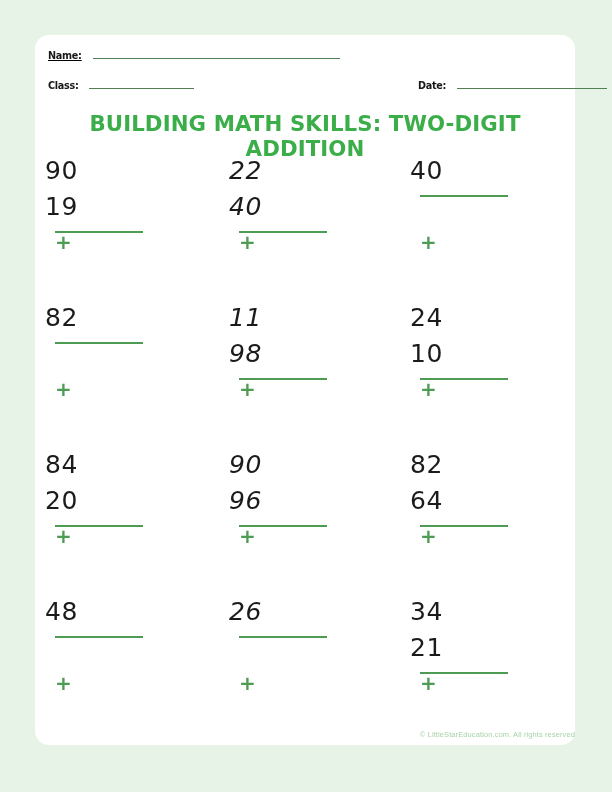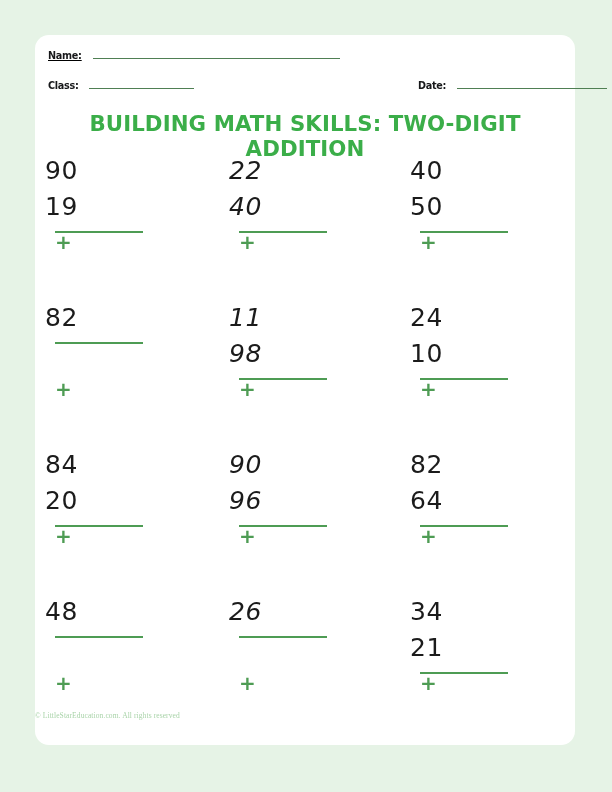--- a/index.html
+++ b/index.html
@@ -117,24 +117,24 @@
     font-size: 20px;
     font-weight: 600;
     color: #4e9c54;
     line-height: 20px;
   }
 
   
   .footer {
     position: absolute;
     left: 0;
-    bottom: 25px;
-    width: 540px;
-    text-align: left;
-    font-family: Liberation Serif, serif;
+    bottom: 6px;
+    width: 540px;
+    text-align: right;
+    font-family: Liberation Sans, sans-serif;
     font-size: 7.5px;
     color: #a8d3a8;
     letter-spacing: 0.1px;
   }
 </style>
 </head>
 <body>
 
 <div class="page">
 
@@ -169,21 +169,20 @@
         <div class="plus">+</div>
       </div>
       <div class="problem c1">
         <div class="addend">22</div>
         <div class="addend">40</div>
         <div class="rule"></div>
         <div class="plus">+</div>
       </div>
       <div class="problem c2">
         <div class="addend">40</div>
-        <div class="addend">50</div>
         <div class="rule"></div>
         <div class="plus">+</div>
       </div>
     </div>
 
     <div class="prow">
       <div class="problem c0">
         <div class="addend">82</div>
         <div class="rule"></div>
         <div class="plus">+</div>

